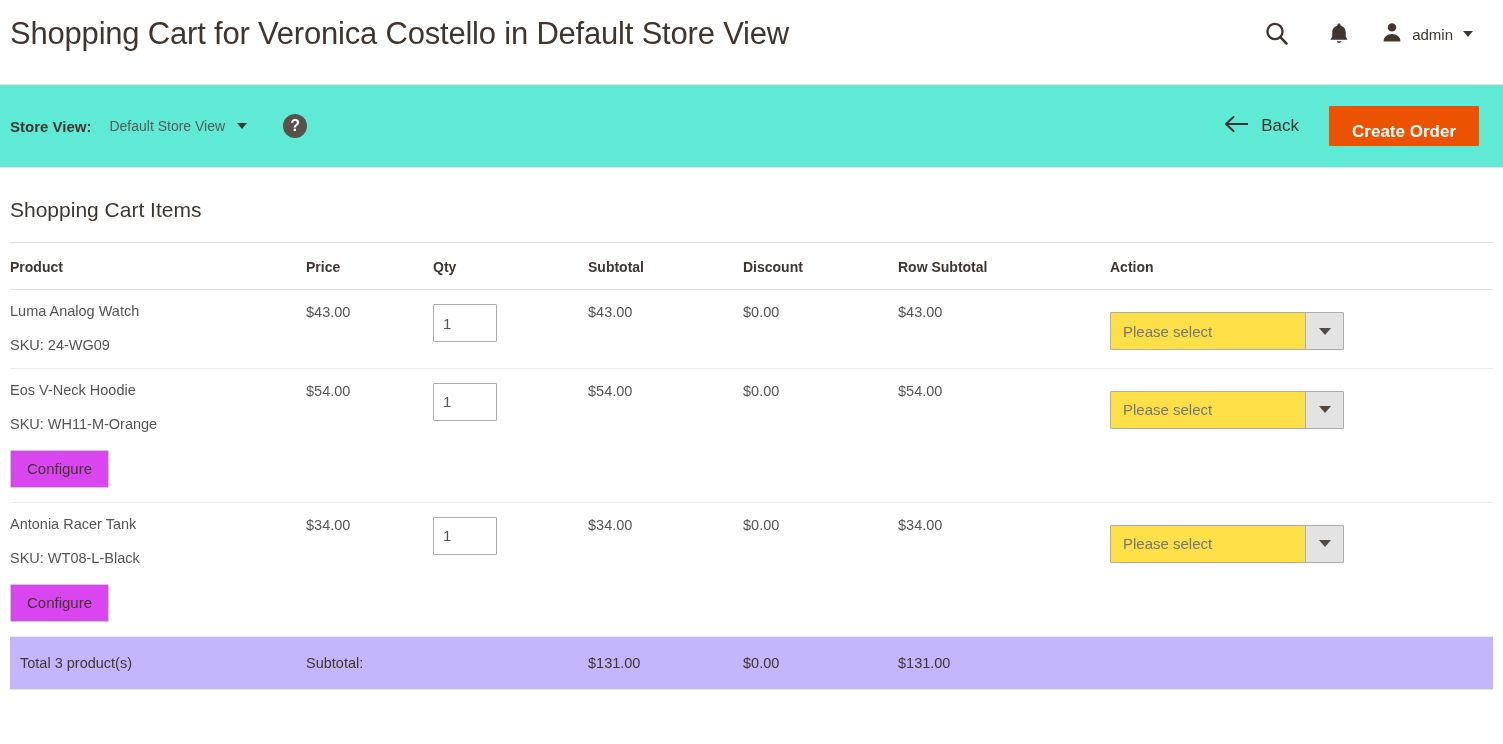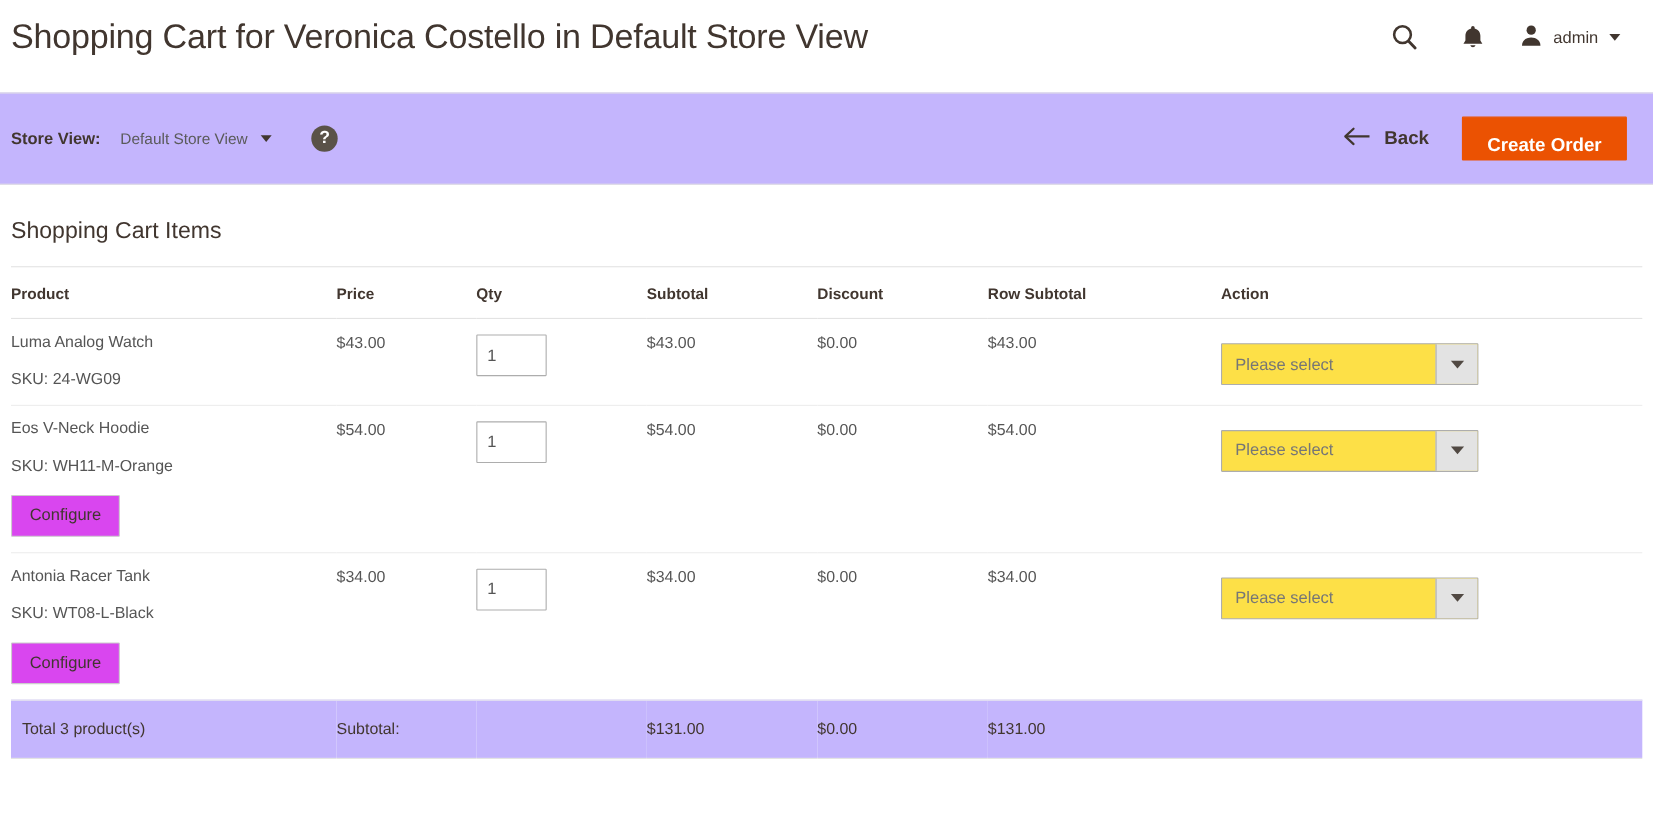--- a/index.html
+++ b/index.html
@@ -66,21 +66,21 @@
     width: 0; height: 0;
     border-left: 5px solid transparent;
     border-right: 5px solid transparent;
     border-top: 6px solid #41362f;
     margin-left: 2px;
   }
 
   
   .storeview-bar {
     height: 84px;
-    background: #c4b5fd;
+    background: #5eead4;
     border-top: 1px solid #e3e3e3;
     border-bottom: 1px solid #e3e3e3;
     display: flex;
     align-items: center;
     padding: 0 24px 0 10px;
     justify-content: space-between;
   }
   .storeview-left {
     display: flex;
     align-items: center;
@@ -122,21 +122,20 @@
     gap: 22px;
   }
   .back-btn {
     display: flex;
     align-items: center;
     gap: 11px;
     cursor: pointer;
     font-size: 17px;
     color: #41362f;
     padding: 6px 8px;
-    font-weight: bold;
   }
   .btn-primary {
     background: #eb5202;
     color: #ffffff;
     border: 1px solid #eb5202;
     font-size: 17px;
     font-weight: bold;
     padding: 0 22px;
     height: 40px;
     line-height: 50px;

